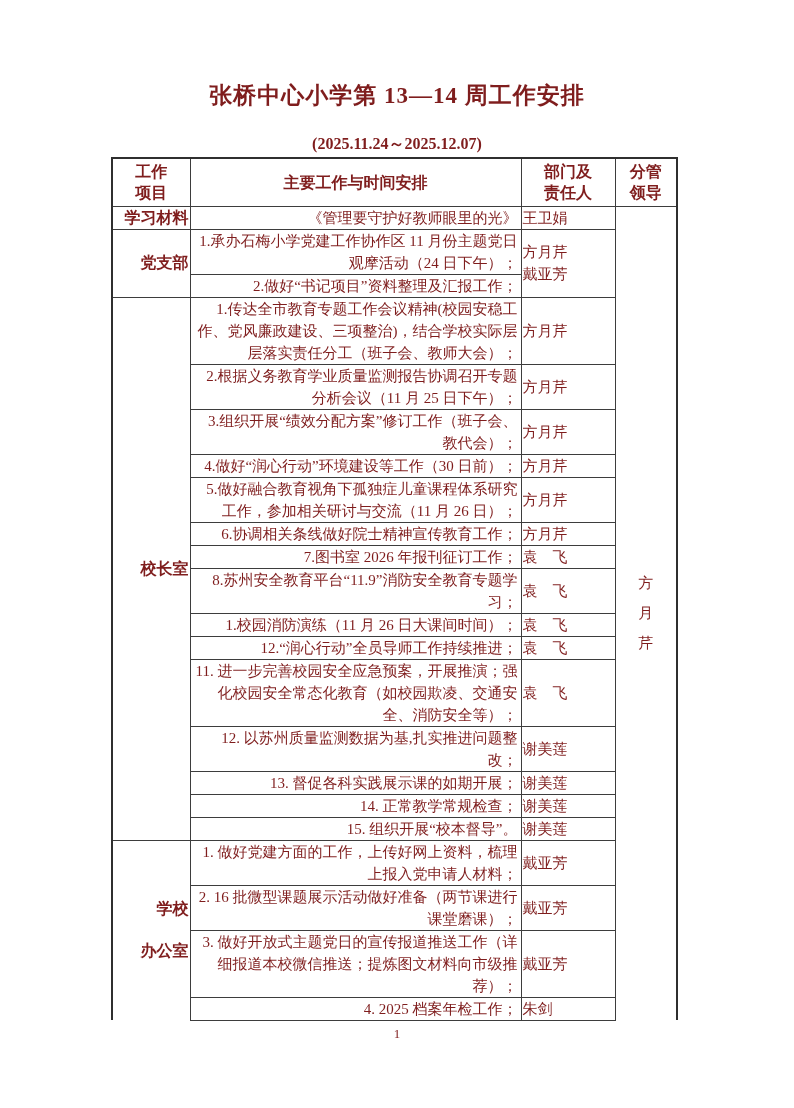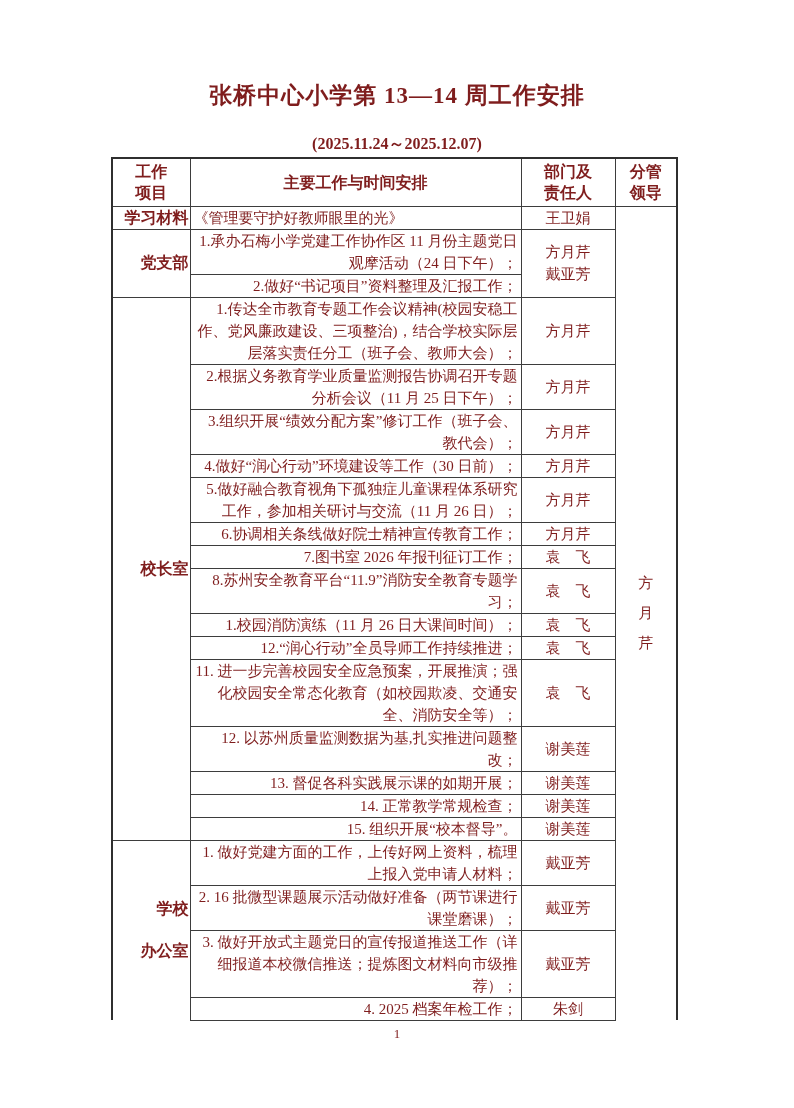--- a/index.html
+++ b/index.html
@@ -49,25 +49,24 @@
     padding:1px;
     line-height:20px;
   }
   td.label .lbl-line + .lbl-line { margin-top:22px; }
   td.task {
     font-size:15px;
     line-height:22px;
     text-align:right;
     padding:0 3px;
   }
-  td.task.center { text-align:left; }
+  td.task.center { text-align:right; }
   td.owner {
     font-size:15px;
     line-height:22px;
-    text-align:center;
     padding:0 1px;
   }
   td.lead {
     font-size:15px;
     text-align:center;
   }
   td.lead .lead-char { line-height:15px; margin:15px 0; }
   td.open-bottom { border-bottom:none; }
   .page-number {
     position:absolute; top:1026px; left:0; right:0;

